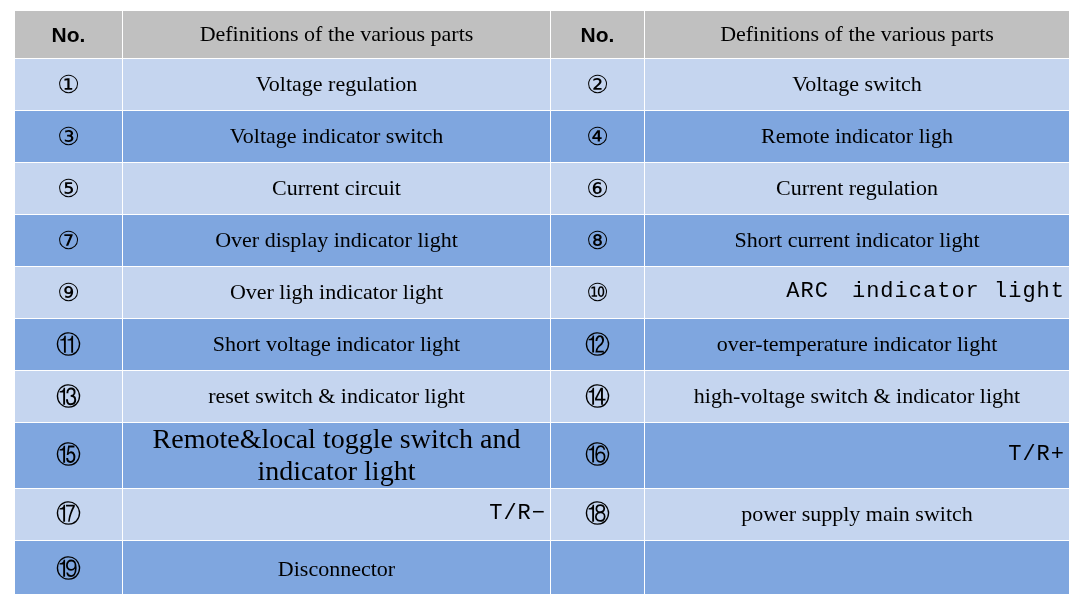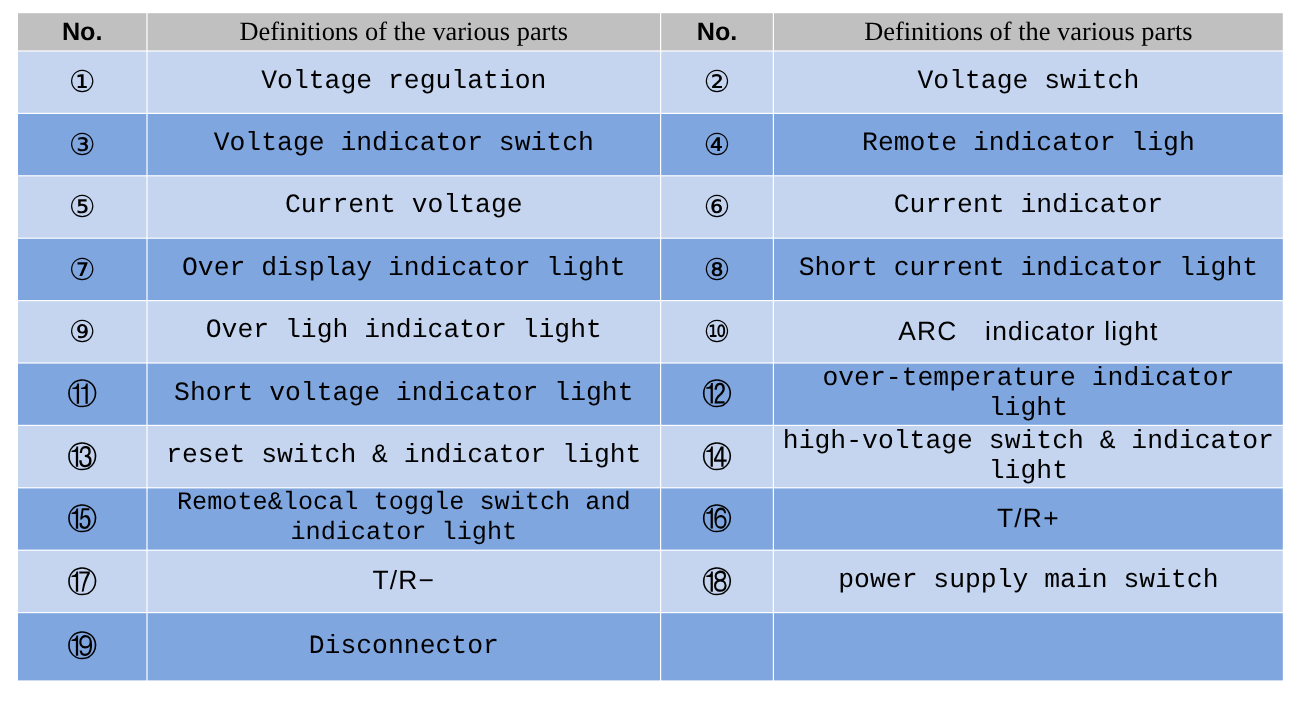--- a/index.html
+++ b/index.html
@@ -42,50 +42,50 @@
     text-align: center;
     vertical-align: middle;
     color: #000000;
     font-weight: normal;
     line-height: 1.12;
     border: none;
   }
 
   thead th {
     background: #c0c0c0;
-    height: 31px;
+    height: 47px;
     font-size: 22px;
     font-family: "Liberation Serif", "DejaVu Serif", serif;
   }
   thead th.hd-no {
     font-family: "Liberation Sans", "DejaVu Sans", sans-serif;
     font-weight: bold;
     font-size: 21px;
   }
 
   tbody tr { height: 51px; }
   tbody tr.light td { background: #c5d5ef; }
   tbody tr.dark  td { background: #7fa6df; }
 
   tbody td.num {
     font-size: 25px;
     font-family: "DejaVu Sans", "Liberation Sans", sans-serif;
     letter-spacing: 0;
   }
   tbody td.def {
     font-size: 22px;
-    font-family: Liberation Mono, monospace;
   }
   tbody td.def.two-line {
-    font-size: 21px;
+    font-size: 28px;
     line-height: 1.16;
   }
   tbody td.def.mono-ish {
-    font-family: Liberation Sans, sans-serif;
+    font-family: Liberation Mono, monospace;
     letter-spacing: 1px;
+    text-align: right;
   }
   tbody td.empty { }
 
   tbody tr.tall { height: 56px; }
 </style>
 </head>
 <body>
 
 <div id="table-wrap">
   <table class="parts-table">
@@ -114,23 +114,23 @@
 
       <tr class="dark">
         <td class="num">③</td>
         <td class="def">Voltage indicator switch</td>
         <td class="num">④</td>
         <td class="def">Remote indicator ligh</td>
       </tr>
 
       <tr class="light">
         <td class="num">⑤</td>
-        <td class="def">Current voltage</td>
+        <td class="def">Current circuit</td>
         <td class="num">⑥</td>
-        <td class="def">Current indicator</td>
+        <td class="def">Current regulation</td>
       </tr>
 
       <tr class="dark">
         <td class="num">⑦</td>
         <td class="def">Over display indicator light</td>
         <td class="num">⑧</td>
         <td class="def">Short current indicator light</td>
       </tr>
 
       <tr class="light">

